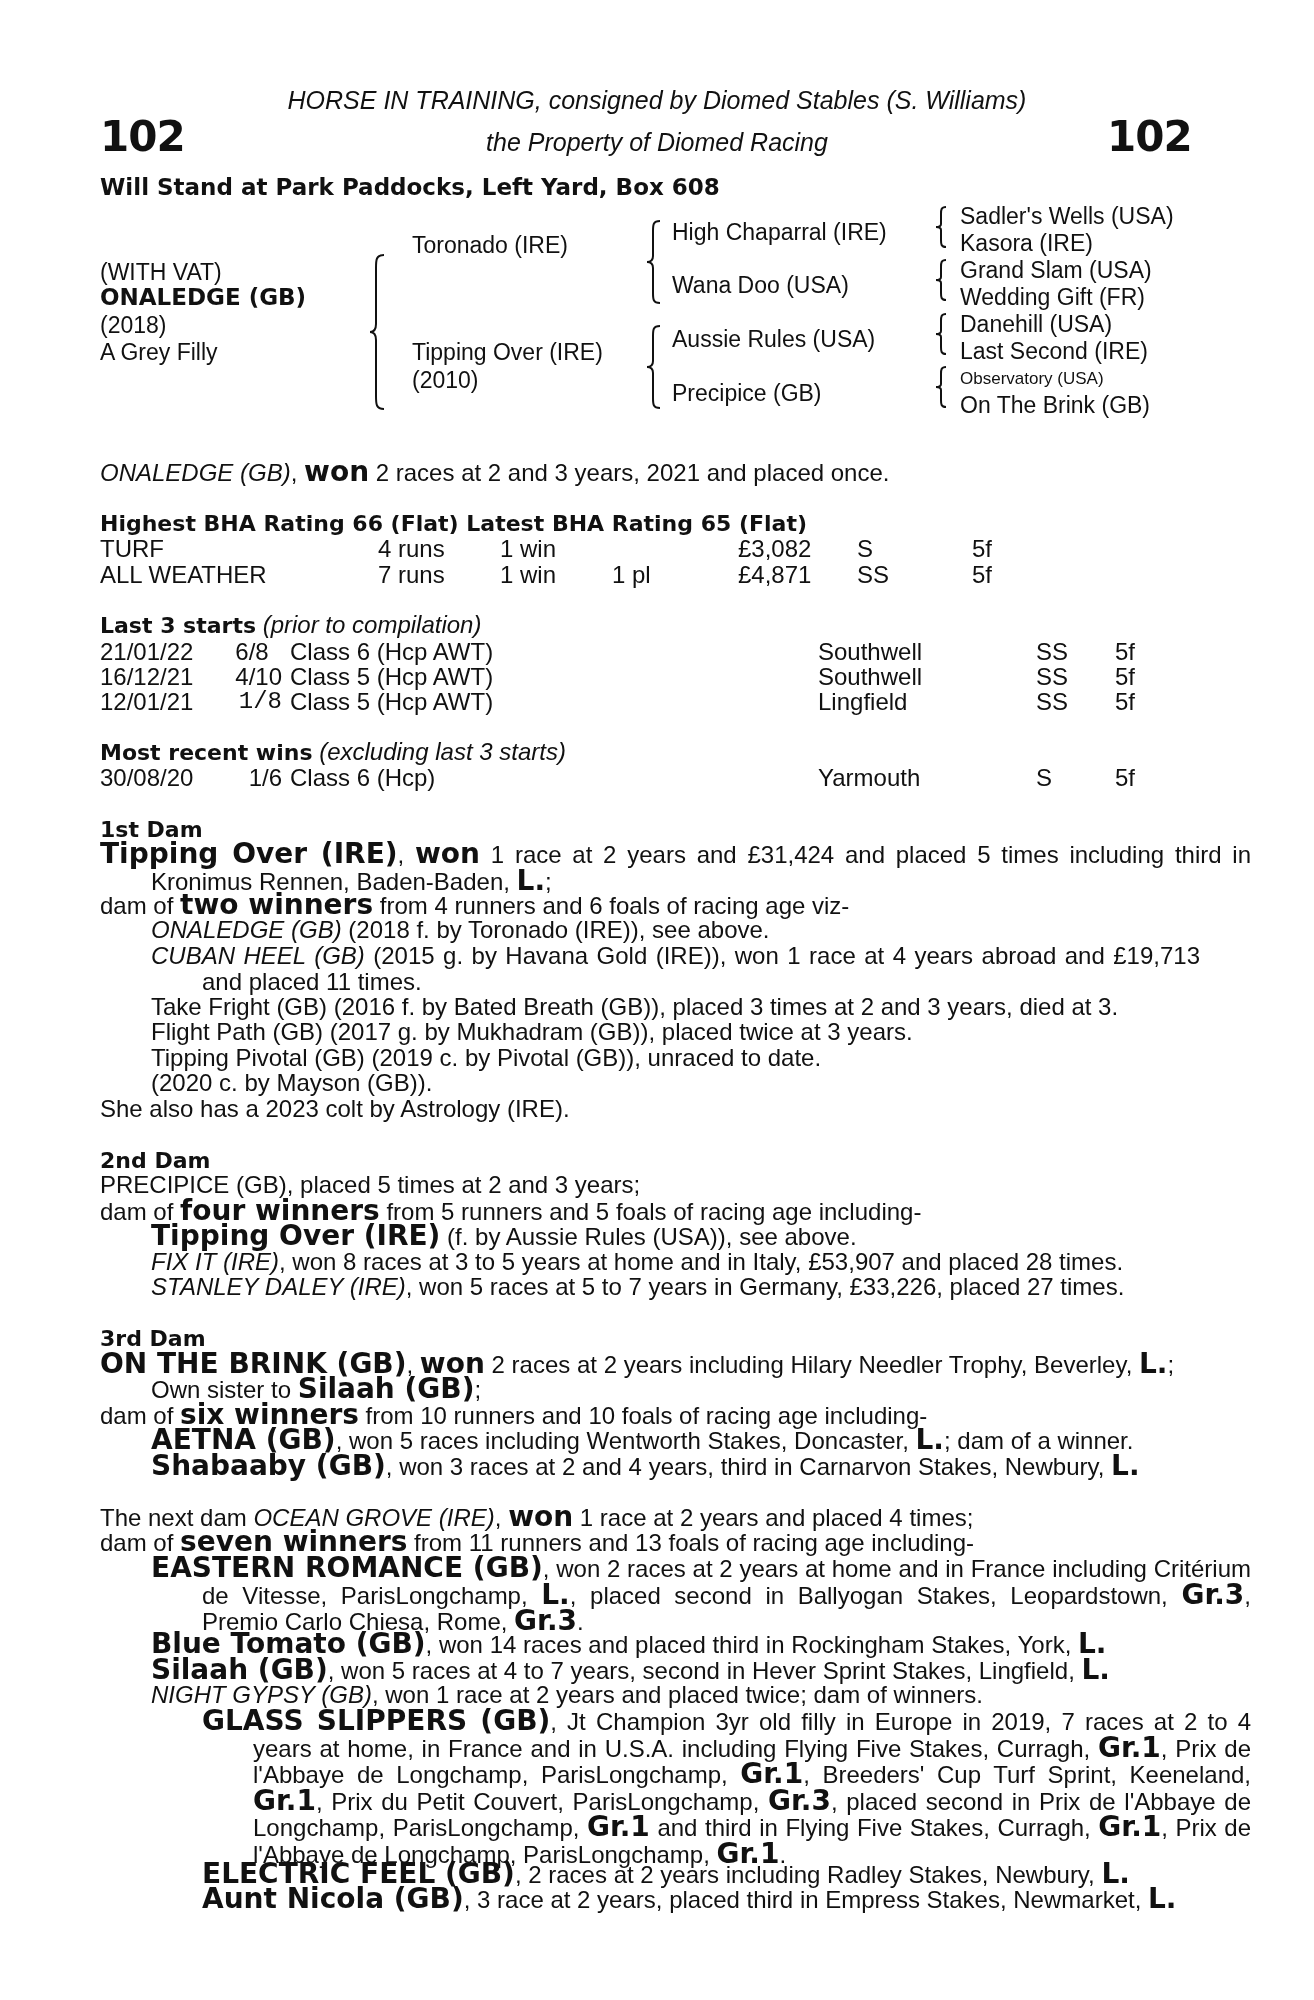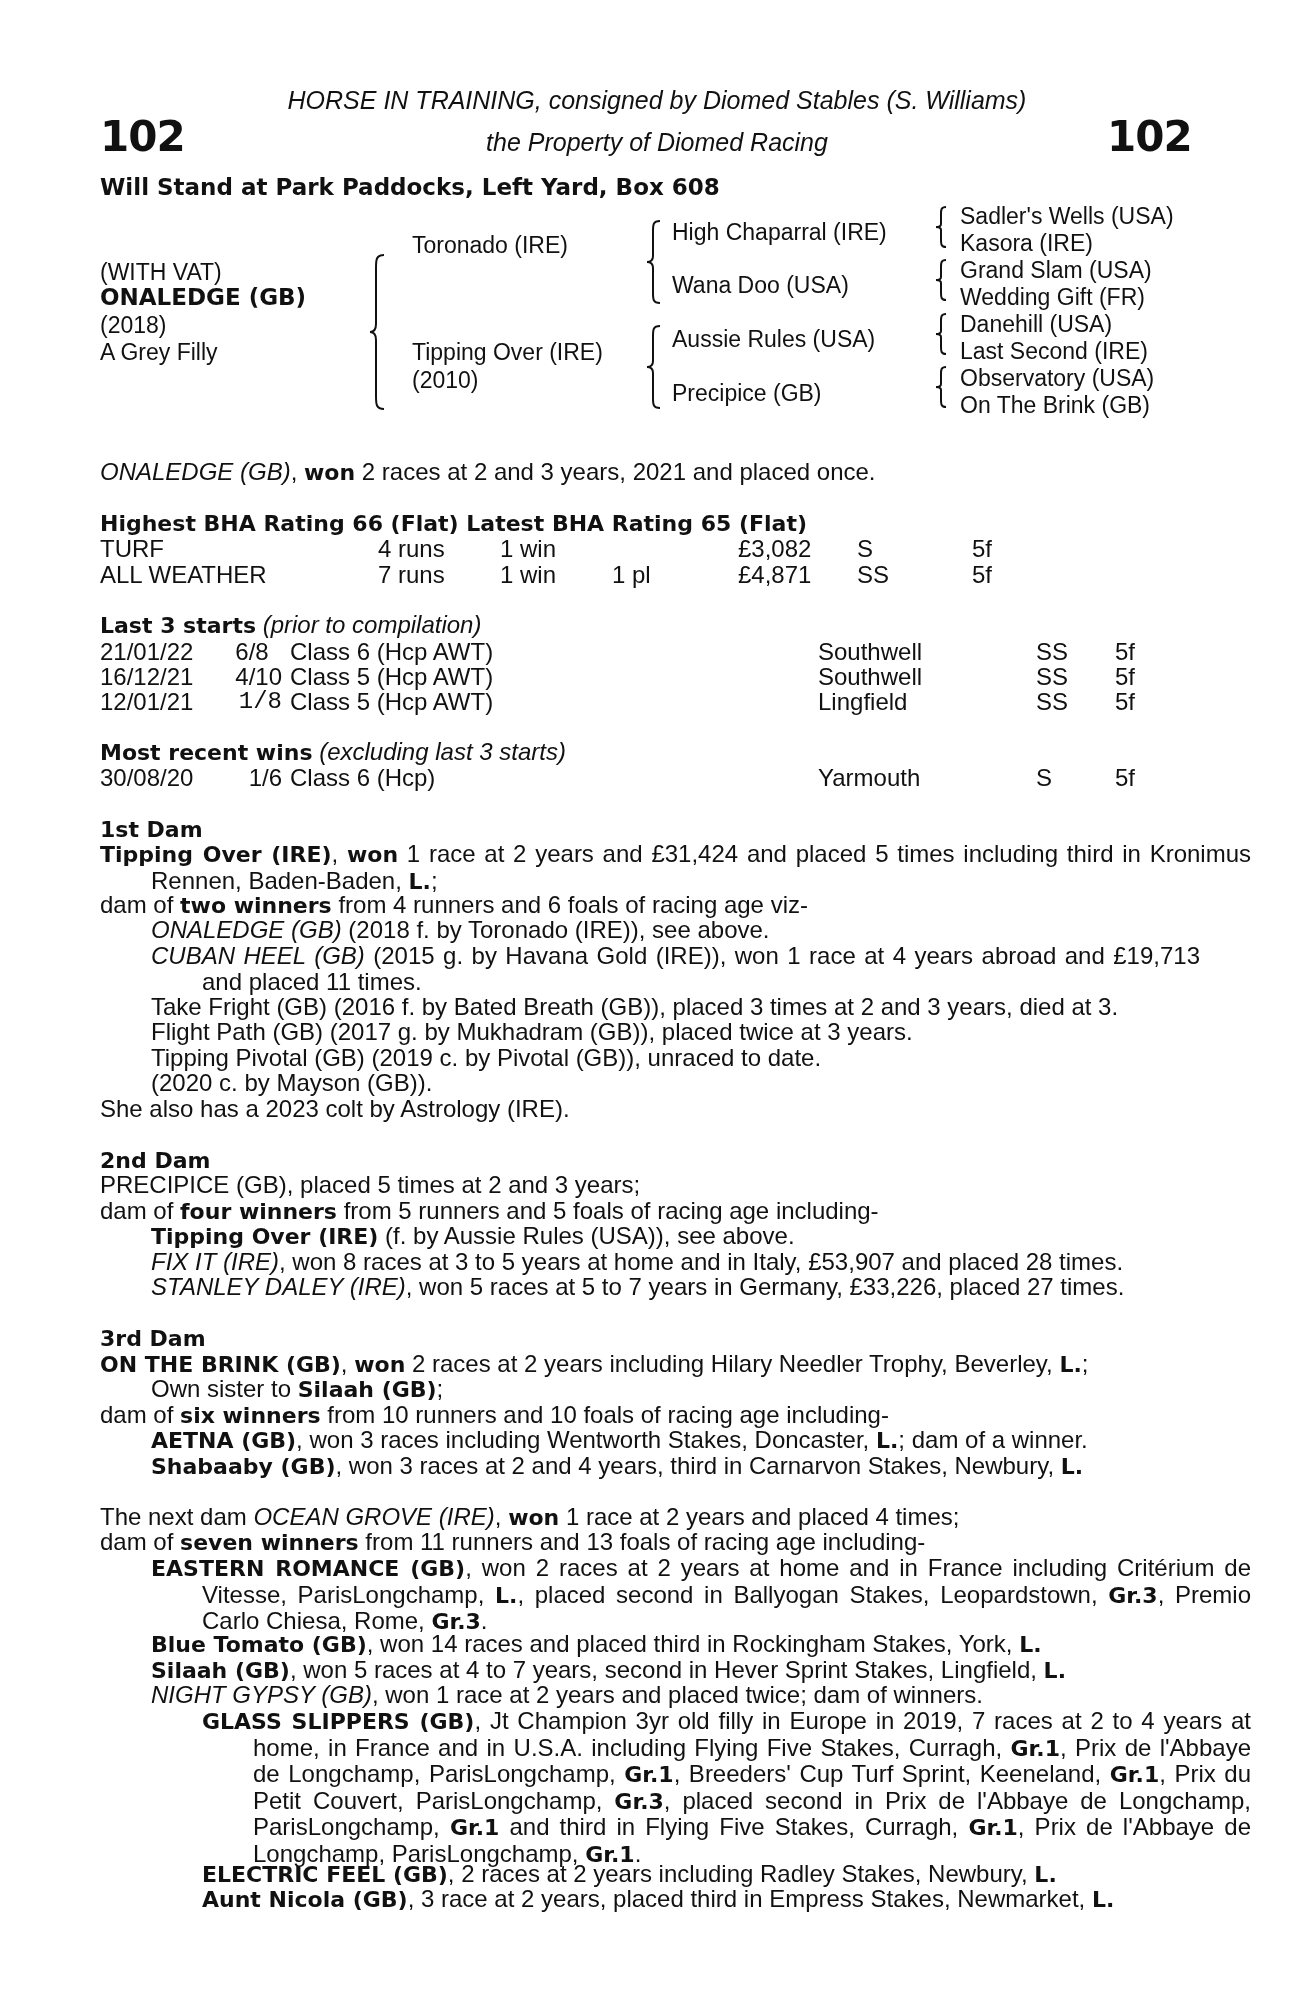--- a/index.html
+++ b/index.html
@@ -10,21 +10,21 @@
   .abs { position: absolute; white-space: nowrap; }
   .lot { font-family: "DejaVu Sans", sans-serif; font-weight: bold; font-size: 42px; letter-spacing: -1px; top: 112px; }
   .consignor { top: 86px; left: 0; width: 1314px; text-align: center; font-style: italic; font-size: 25px; }
   .property { top: 128px; left: 0; width: 1314px; text-align: center; font-style: italic; font-size: 25px; }
   .stand { top: 174px; left: 100px; font-family: "DejaVu Sans", sans-serif; font-weight: bold; font-size: 23px; }
   .ped { font-size: 25px; line-height: 27px; }
   .hb { font-family: "DejaVu Sans", sans-serif; font-weight: bold; }
   .sec { font-size: 24px; line-height: 25.5px; }
   .sec .hdr { font-family: "DejaVu Sans", sans-serif; font-weight: bold; font-size: 22px; }
   .line { position: absolute; left: 100px; white-space: nowrap; }
-  .b { font-family: "DejaVu Sans", sans-serif; font-weight: bold; font-size: 22px; }
+  .b { font-family: "DejaVu Sans", sans-serif; font-weight: bold; font-size: 28px; }
   .i { font-style: italic; }
   .para { position: absolute; font-size: 24px; line-height: 25.5px; text-align: justify; }
   .para.hang { text-indent: -51px; padding-left: 51px; }
   .col { position: absolute; white-space: nowrap; font-size: 24px; }
   svg.br { position: absolute; overflow: visible; }
   svg.br path { fill: none; stroke: #111; stroke-width: 2; }
 </style>
 </head>
 <body>
 
@@ -71,21 +71,21 @@
   <svg class="br" style="left:936px; top:366px;" width="12" height="42">
       <path d="M10,1 C5,1 5,4 5,8 L5,18 C5,20 3,21 0,21 C3,21 5,22 5,24 L5,34 C5,38 5,41 10,41"></path>
     </svg>
 
   <div class="abs ped" style="left:960px; top:203px; font-size:23px;">Sadler's Wells (USA)</div>
   <div class="abs ped" style="left:960px; top:230px; font-size:23px;">Kasora (IRE)</div>
   <div class="abs ped" style="left:960px; top:257px; font-size:23px;">Grand Slam (USA)</div>
   <div class="abs ped" style="left:960px; top:284px; font-size:23px;">Wedding Gift (FR)</div>
   <div class="abs ped" style="left:960px; top:311px; font-size:23px;">Danehill (USA)</div>
   <div class="abs ped" style="left:960px; top:338px; font-size:23px;">Last Second (IRE)</div>
-  <div class="abs ped" style="left:960px; top:365px; font-size:23px;">Observatory (USA)</div>
+  <div class="abs ped" style="left:960px; top:365px; font-size:17px;">Observatory (USA)</div>
   <div class="abs ped" style="left:960px; top:392px; font-size:23px;">On The Brink (GB)</div>
 </div>
 
 <div class="line sec" style="top:459px;">
   <span class="i">ONALEDGE (GB)</span>,
   <span class="b">won</span><span> 2 races at 2 and 3 years, 2021 and placed once.</span>
 </div>
 
 <div class="line sec" style="top:510px;">
   <span class="hdr">Highest BHA Rating 66 (Flat) Latest BHA Rating 65 (Flat)</span>
@@ -168,21 +168,21 @@
 <div class="line sec" style="top:1172px;">PRECIPICE (GB), placed 5 times at 2 and 3 years;</div>
 <div class="line sec" style="top:1198px;"><span>dam of </span><span class="b">four winners</span><span> from 5 runners and 5 foals of racing age including-</span></div>
 <div class="line sec" style="left:151px; top:1223px;"><span class="b">Tipping Over (IRE)</span><span> (f. by Aussie Rules (USA)), see above.</span></div>
 <div class="line sec" style="left:151px; top:1249px;"><span class="i">FIX IT (IRE)</span><span>, won 8 races at 3 to 5 years at home and in Italy, £53,907 and placed 28 times.</span></div>
 <div class="line sec" style="left:151px; top:1274px;"><span class="i">STANLEY DALEY (IRE)</span><span>, won 5 races at 5 to 7 years in Germany, £33,226, placed 27 times.</span></div>
 
 <div class="line sec" style="top:1325px;"><span class="hdr">3rd Dam</span></div>
 <div class="line sec" style="top:1351px;"><span class="b">ON THE BRINK (GB)</span>, <span class="b">won</span><span> 2 races at 2 years including Hilary Needler Trophy, Beverley, </span><span class="b">L.</span><span>;</span></div>
 <div class="line sec" style="left:151px; top:1376px;"><span>Own sister to </span><span class="b">Silaah (GB)</span><span>;</span></div>
 <div class="line sec" style="top:1402px;"><span>dam of </span><span class="b">six winners</span><span> from 10 runners and 10 foals of racing age including-</span></div>
-<div class="line sec" style="left:151px; top:1427px;"><span class="b">AETNA (GB)</span><span>, won 3 races including Wentworth Stakes, Doncaster, </span><span class="b">L.</span><span>; dam of a winner.</span></div>
+<div class="line sec" style="left:151px; top:1427px;"><span class="b">AETNA (GB)</span><span>, won 5 races including Wentworth Stakes, Doncaster, </span><span class="b">L.</span><span>; dam of a winner.</span></div>
 <div class="line sec" style="left:151px; top:1453px;"><span class="b">Shabaaby (GB)</span><span>, won 3 races at 2 and 4 years, third in Carnarvon Stakes, Newbury, </span><span class="b">L.</span></div>
 
 <div class="line sec" style="top:1504px;"><span>The next dam </span><span class="i">OCEAN GROVE (IRE)</span>, <span class="b">won</span><span> 1 race at 2 years and placed 4 times;</span></div>
 <div class="line sec" style="top:1529px;"><span>dam of </span><span class="b">seven winners</span><span> from 11 runners and 13 foals of racing age including-</span></div>
 
 <div class="para sec hang" style="left:151px; top:1555px; width:1049px;"><span class="b">EASTERN ROMANCE (GB)</span><span>, won 2 races at 2 years at home and in France including Critérium de Vitesse, ParisLongchamp, </span><span class="b">L.</span><span>, placed second in Ballyogan Stakes, Leopardstown, </span><span class="b">Gr.3</span><span>, Premio Carlo Chiesa, Rome, </span><span class="b">Gr.3</span><span>.</span></div>
 
 <div class="line sec" style="left:151px; top:1631px;"><span class="b">Blue Tomato (GB)</span><span>, won 14 races and placed third in Rockingham Stakes, York, </span><span class="b">L.</span></div>
 <div class="line sec" style="left:151px; top:1657px;"><span class="b">Silaah (GB)</span><span>, won 5 races at 4 to 7 years, second in Hever Sprint Stakes, Lingfield, </span><span class="b">L.</span></div>
 <div class="line sec" style="left:151px; top:1682px;"><span class="i">NIGHT GYPSY (GB)</span><span>, won 1 race at 2 years and placed twice; dam of winners.</span></div>

